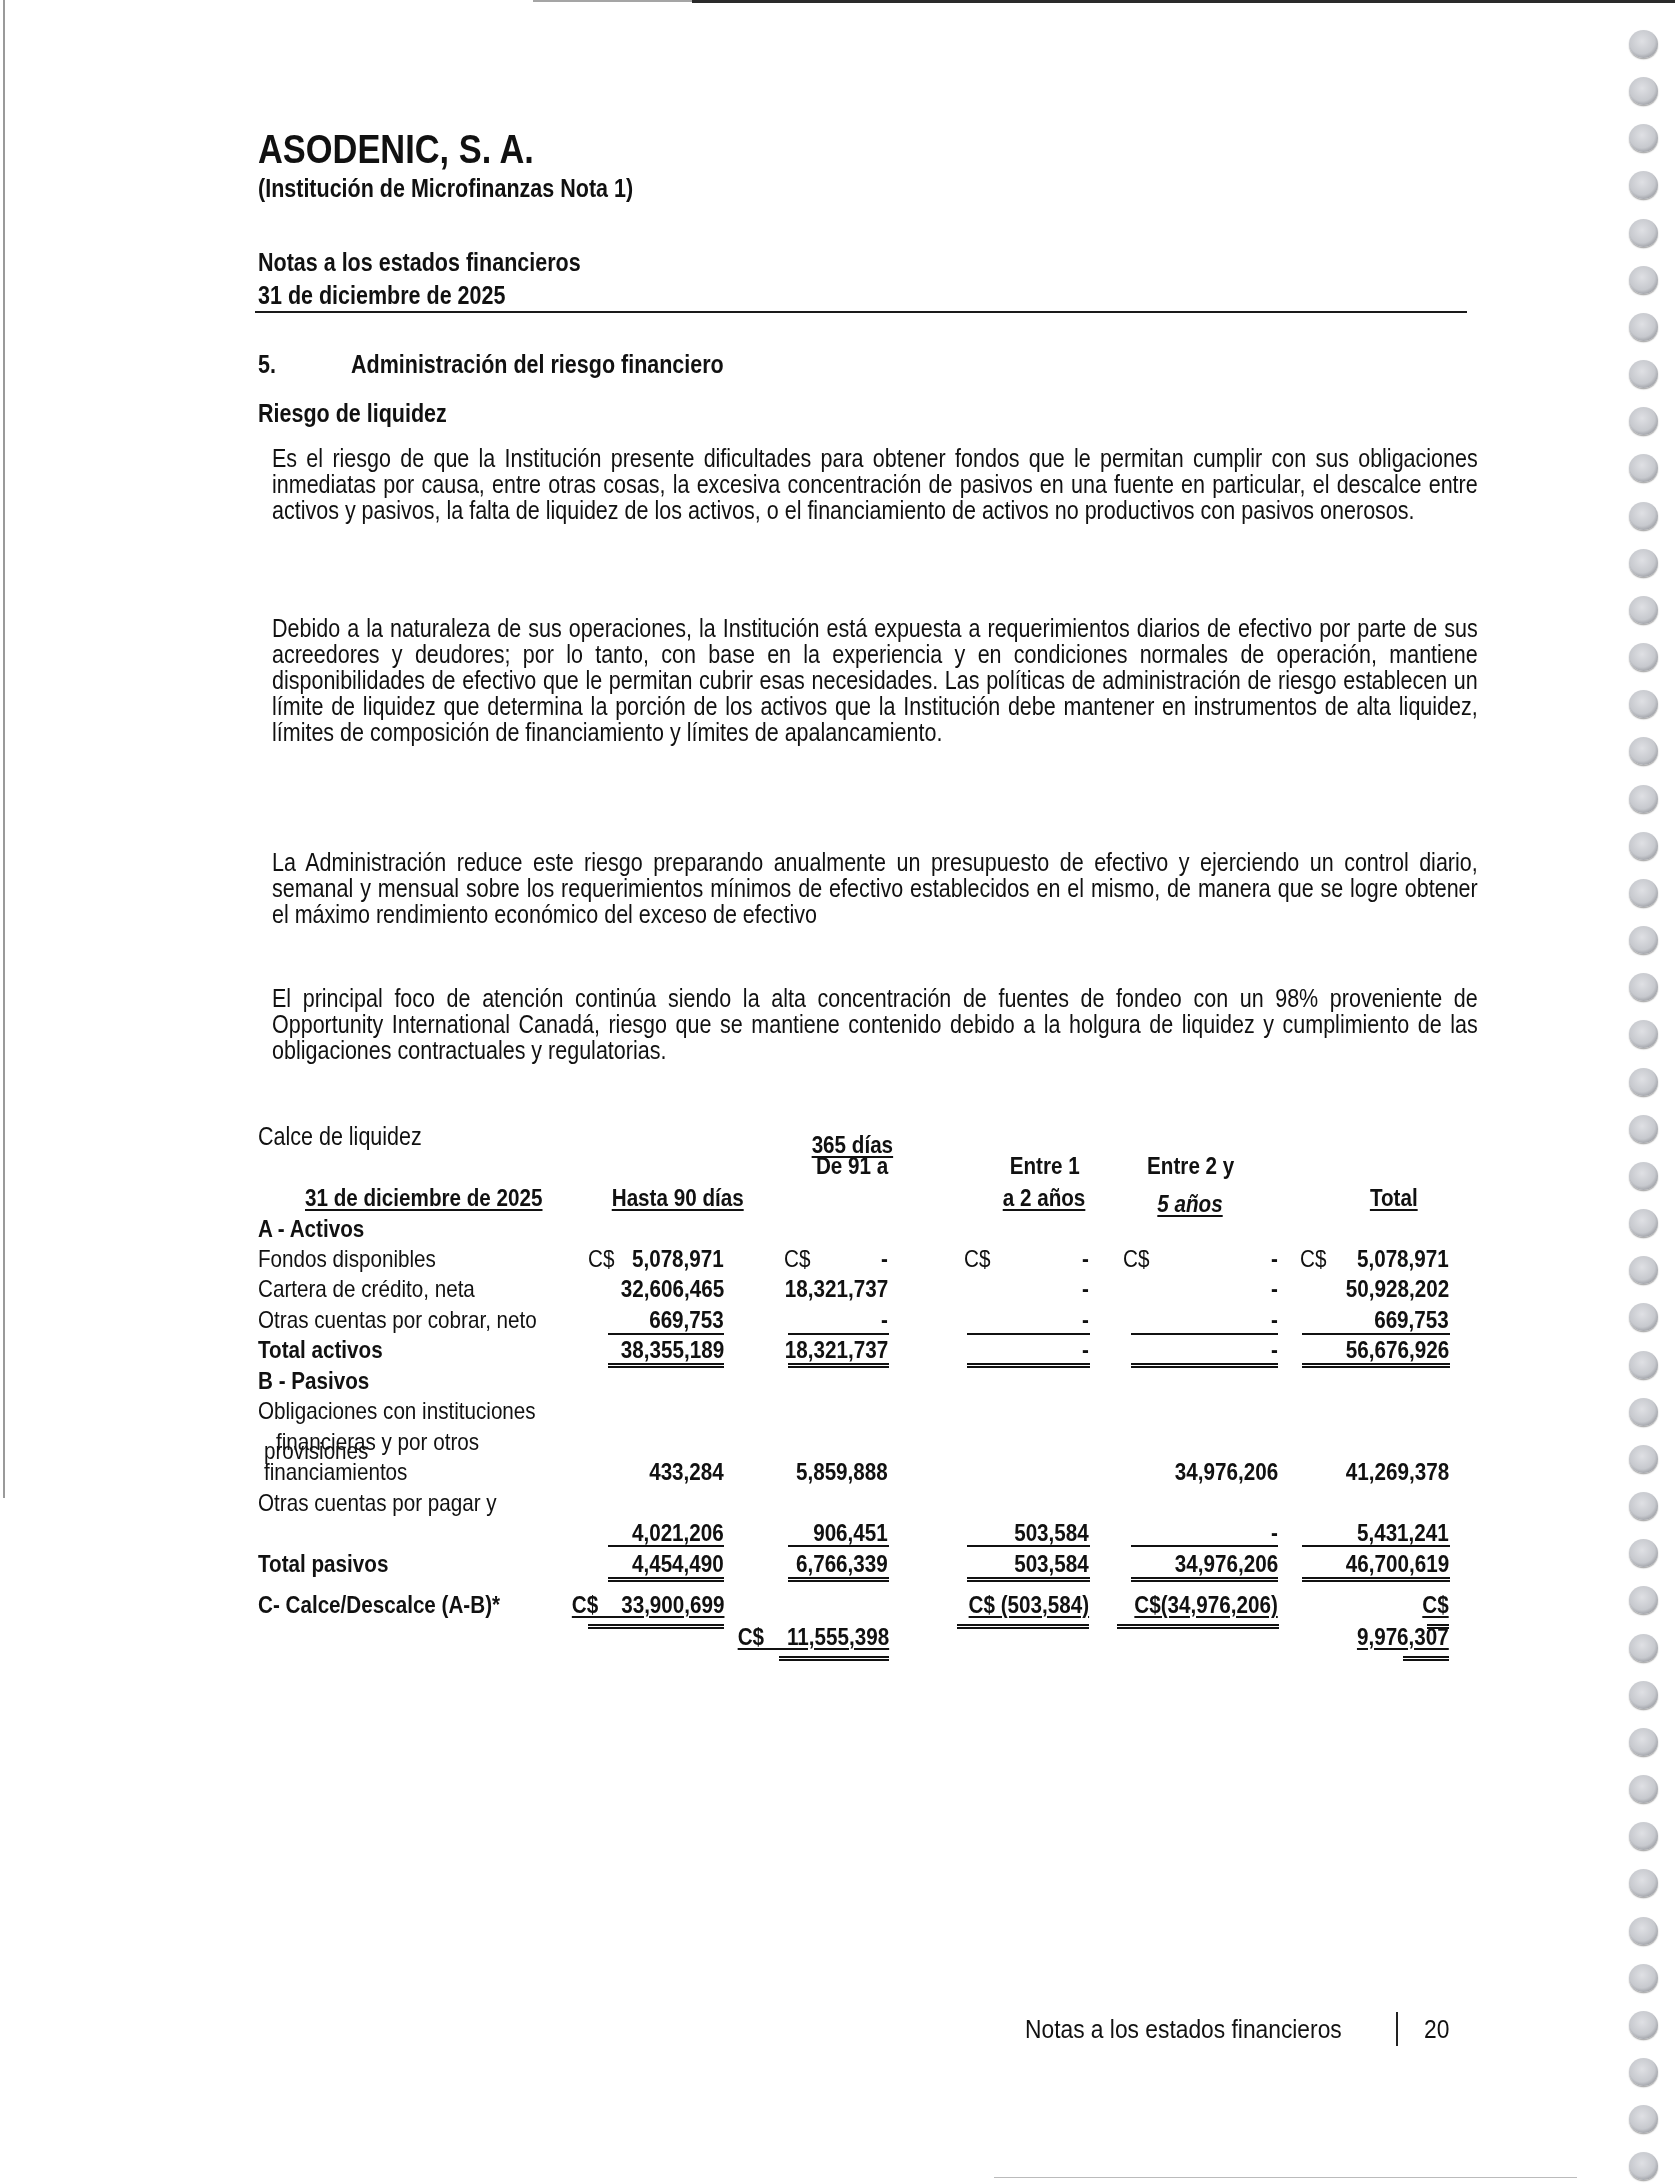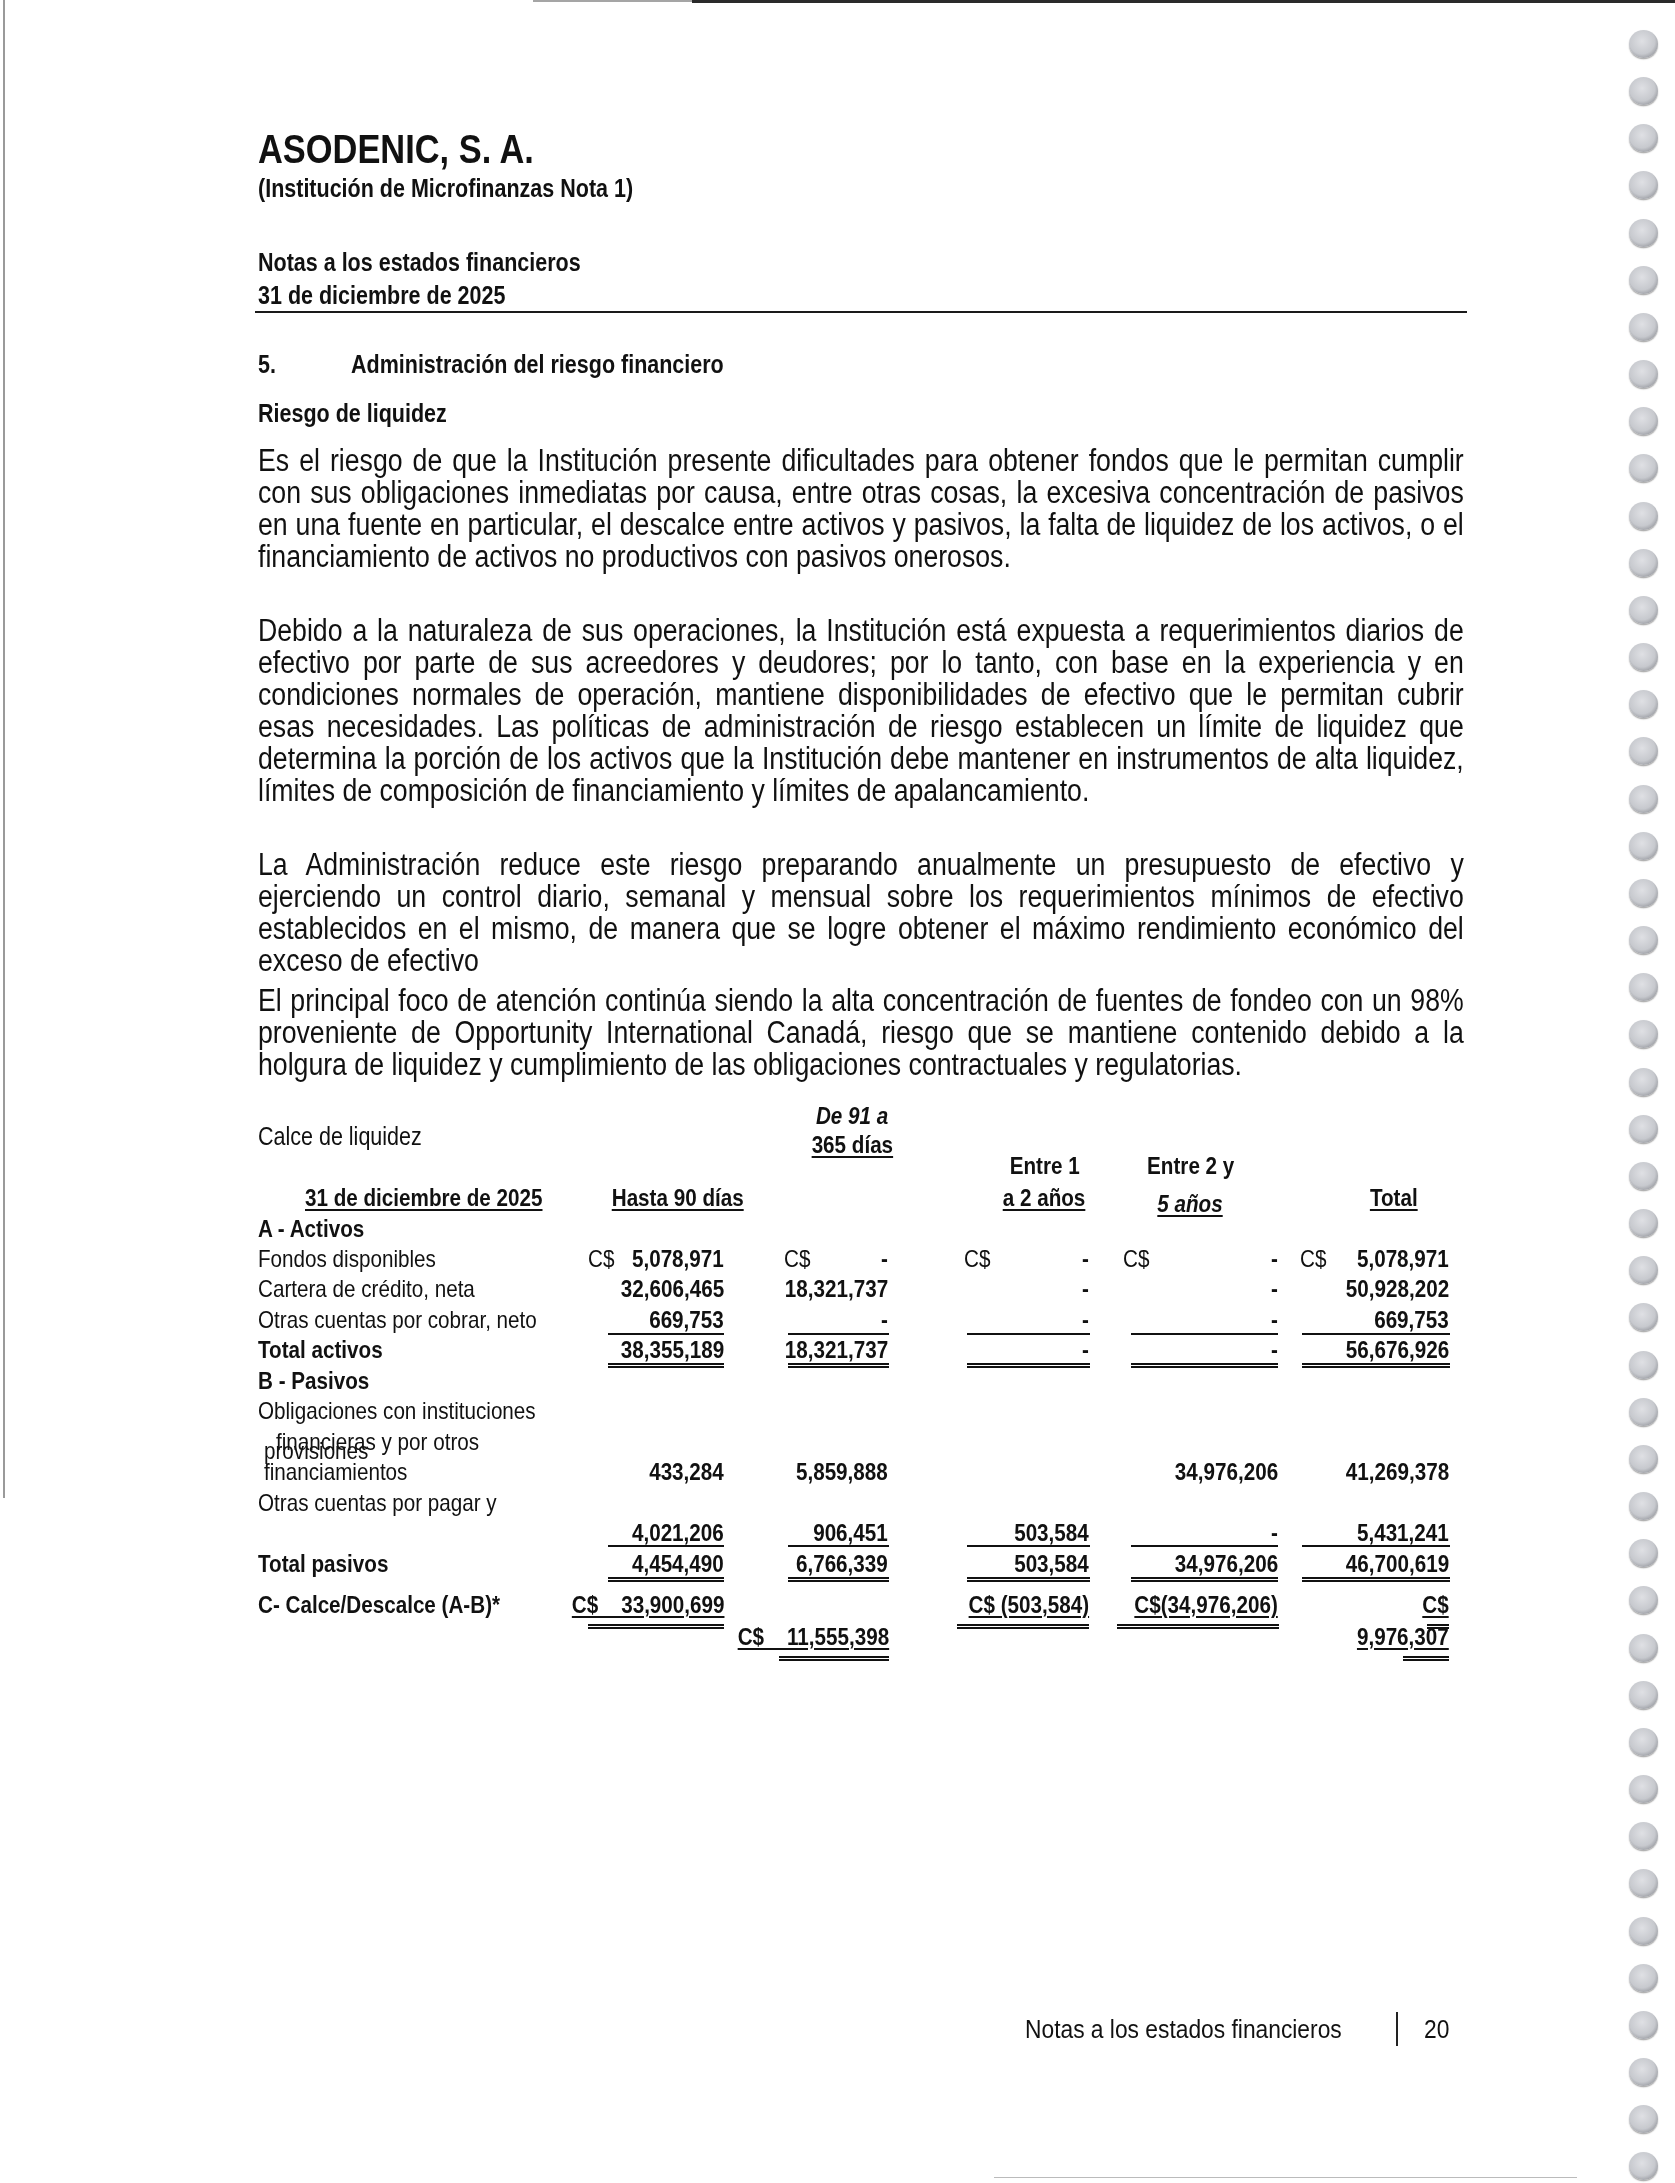--- a/index.html
+++ b/index.html
@@ -24,22 +24,22 @@
   .company { font-size: 40px; font-weight: bold; line-height: 46px; }
   .subtitle { font-size: 25px; font-weight: bold; line-height: 33px; }
   .notes-title { position: absolute; left: 258px; top: 246px; font-size: 25px; font-weight: bold; line-height: 33px; }
   .rule { position: absolute; left: 255px; top: 311px; width: 1212px; height: 2px; background: #1a1a1a; }
 
   .section-num { position: absolute; left: 258px; top: 350px; font-size: 25px; font-weight: bold; }
   .section-title { position: absolute; left: 351px; top: 350px; font-size: 25px; font-weight: bold; }
   .sub-title { position: absolute; left: 258px; top: 399px; font-size: 25px; font-weight: bold; }
 
   .para {
-    position: absolute; left: 258px; width: 1206px;
-    font-size: 31px; line-height: 32px; text-align: justify;
+    position: absolute; left: 272px; width: 1206px;
+    font-size: 25px; line-height: 26px; text-align: justify;
   }
   .para span.inner { display: block; transform: scaleX(0.86); transform-origin: left top; width: 1402px; }
   .p1 { top: 445px; }
   .p2 { top: 615px; }
   .p3 { top: 849px; }
   .p4 { top: 985px; }
 
   .table-caption { position: absolute; left: 258px; top: 1122px; font-size: 25px; }
 
   .t { position: absolute; font-size: 24px; line-height: 29px; white-space: nowrap; }
@@ -135,21 +135,21 @@
     <span class="inner">La Administración reduce este riesgo preparando anualmente un presupuesto de efectivo y ejerciendo un control diario, semanal y mensual sobre los requerimientos mínimos de efectivo establecidos en el mismo, de manera que se logre obtener el máximo rendimiento económico del exceso de efectivo</span>
   </div>
 <div class="para p4">
     <span class="inner">El principal foco de atención continúa siendo la alta concentración de fuentes de fondeo con un 98% proveniente de Opportunity International Canadá, riesgo que se mantiene contenido debido a la holgura de liquidez y cumplimiento de las obligaciones contractuales y regulatorias.</span>
   </div>
 
 <div class="table-caption narrow">Calce de liquidez</div>
 
 <div id="liquidity-table">
     <div class="t b c" style="left: 578px; top: 1183px; width: 199px;"><span class="u" style="display: inline-block; transform: scaleX(0.86);">Hasta 90 días</span></div>
-    <div class="t b c" style="left: 753px; top: 1101px; width: 199px; font-style: italic;"><span style="display: inline-block; transform: scaleX(0.86);">De 91 a</span></div>
+    <div class="t b c" style="left: 753px; top: 1151px; width: 199px;"><span style="display: inline-block; transform: scaleX(0.86);">De 91 a</span></div>
     <div class="t b c" style="left: 753px; top: 1130px; width: 199px;"><span class="u" style="display: inline-block; transform: scaleX(0.86);">365 días</span></div>
     <div class="t b c" style="left: 945px; top: 1151px; width: 199px;"><span style="display: inline-block; transform: scaleX(0.86);">Entre 1</span></div>
     <div class="t b c" style="left: 945px; top: 1183px; width: 199px;"><span class="u" style="display: inline-block; transform: scaleX(0.86);">a 2 años</span></div>
     <div class="t b c" style="left: 1091px; top: 1151px; width: 199px;"><span style="display: inline-block; transform: scaleX(0.86);">Entre 2 y</span></div>
     <div class="t b c" style="left: 1091px; top: 1189px; width: 199px; font-style: italic;"><span class="u" style="display: inline-block; transform: scaleX(0.86);">5 años</span></div>
     <div class="t b c" style="left: 1294px; top: 1183px; width: 199px;"><span class="u" style="display: inline-block; transform: scaleX(0.86);">Total</span></div>
     <div class="t b" style="left: 305px; top: 1183px;"><span class="u" style="display: inline-block; transform: scaleX(0.86); transform-origin: left top;">31 de diciembre de 2025</span></div>
     <div class="t b" style="left: 258px; top: 1214px;"><span style="display: inline-block; transform: scaleX(0.86); transform-origin: left top;">A - Activos</span></div>
     <div class="t " style="left: 258px; top: 1244px;"><span style="display: inline-block; transform: scaleX(0.86); transform-origin: left top;">Fondos disponibles</span></div>
     <div class="t r " style="left: 486px; top: 1244px; width: 238px;"><span class="narrowspan" style="display: inline-block; transform: scaleX(0.86); transform-origin: right top;">5,078,971</span></div>

